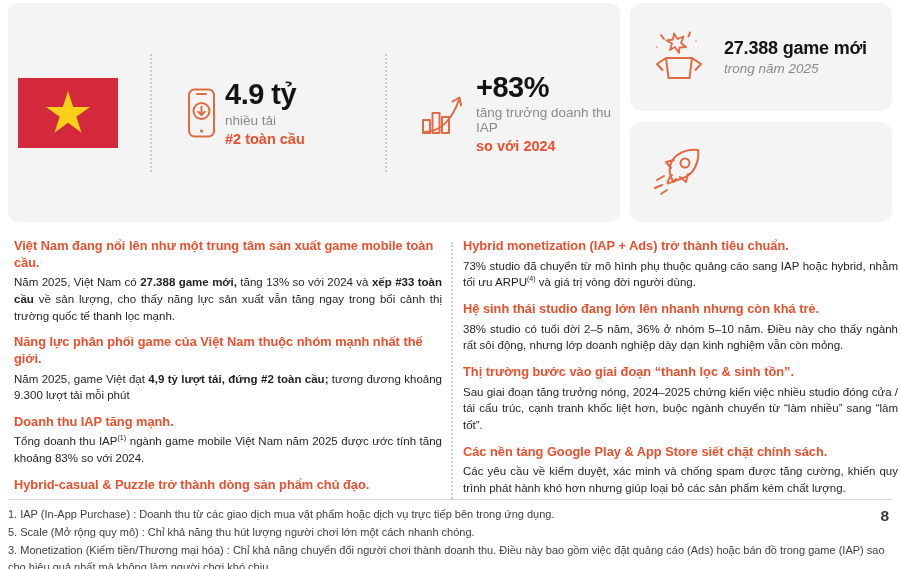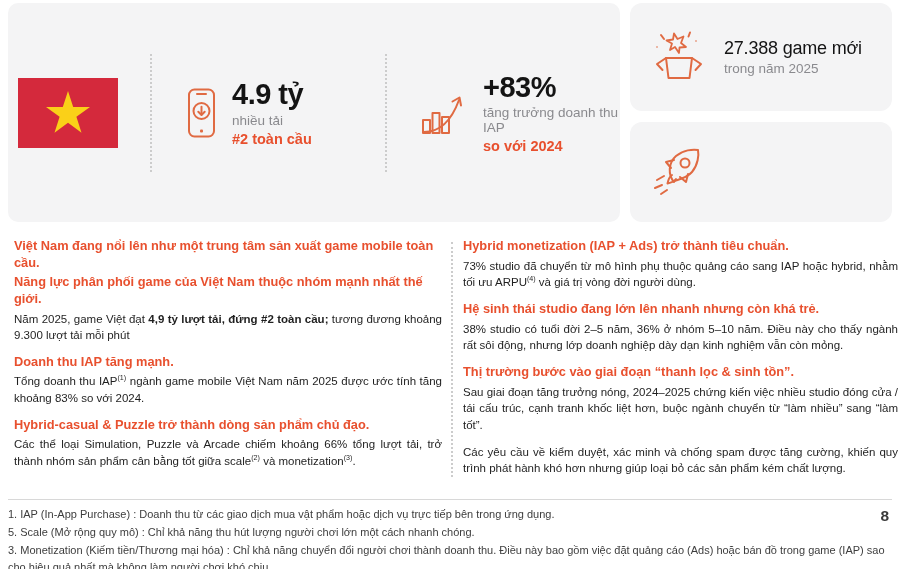--- a/index.html
+++ b/index.html
@@ -6,32 +6,32 @@
   html,body { width:900px; height:569px; background:#ffffff; overflow:hidden;
     font-family:"Liberation Sans", sans-serif; }
   body { position:relative; }
 
   
   .hero { position:absolute; left:8px; top:3px; width:884px; height:219px; display:flex; gap:10px; }
   .main-card { width:612px; background:#f4f4f5; border-radius:10px; display:flex; align-items:center; }
   .flag-wrap { width:142px; display:flex; justify-content:flex-start; padding-left:10px; }
   .flag { width:100px; height:70px; display:block; }
   .vdot { border-left:2px dotted #cccccc; height:118px; align-self:center; }
-  .stat { flex:1; display:flex; align-items:center; gap:15px; padding-left:34px; }
+  .stat { flex:1; display:flex; align-items:center; gap:8px; padding-left:34px; }
   .stat-icon { flex:0 0 auto; }
   .stat-value { font-size:29px; font-weight:bold; color:#141414; line-height:1.12; letter-spacing:-0.5px; }
   .stat-label { font-size:13.5px; color:#8a8a8e; margin-top:2px; }
   .stat-accent { font-size:14.5px; font-weight:bold; color:#e8502e; margin-top:3px; }
 
   .side { flex:1; display:flex; flex-direction:column; gap:11px; }
   .side-card { background:#f4f4f5; border-radius:12px; display:flex; align-items:center; gap:18px; padding-left:22px; }
   .side-card.c1 { height:108px; }
   .side-card.c2 { height:100px; }
-  .card-value { font-size:18px; font-weight:normal; color:#141414; letter-spacing:-0.2px; }
-  .card-label { font-size:13.5px; color:#8a8a8e; margin-top:2px; }
+  .card-value { font-size:18px; font-weight:bold; color:#141414; letter-spacing:-0.2px; }
+  .card-label { font-size:13.5px; color:#8a8a8e; margin-top:2px;font-style:italic; }
 
   
   .cols { position:absolute; left:14px; top:238px; width:884px; display:flex; }
   .col { }
   .col-left { width:428px; }
   .vdot2 { border-left:2px dotted #cccccc; margin:4px 10px 10px 9px; }
   .col-right { flex:1; }
   .sec-heading { color:#e8502e; font-weight:bold; font-size:12.8px; line-height:1.3; margin-bottom:3px; }
   .sec-body { font-size:11.5px; color:#1f1f1f; line-height:1.45; text-align:justify; margin-bottom:10px; }
   .sec-body b { font-weight:bold; }
@@ -123,35 +123,37 @@
         <line x1="3" y1="41" x2="10" y2="38"></line>
         <line x1="9" y1="47" x2="15" y2="43"></line>
       </svg>
     </div>
   </div>
 </div>
 
 <div class="cols">
   <div class="col col-left">
       <div class="sec-heading">Việt Nam đang nổi lên như một trung tâm sản xuất game mobile toàn cầu.</div>
+      <p class="sec-body"><span>Năm 2025, Việt Nam có </span><b>27.388 game mới,</b><span> tăng 13% so với 2024 và </span><b>xếp #33 toàn cầu</b><span> về sản lượng, cho thấy năng lực sản xuất vẫn tăng ngay trong bối cảnh thị trường quốc tế thanh lọc mạnh.</span></p>
       <div class="sec-heading">Năng lực phân phối game của Việt Nam thuộc nhóm mạnh nhất thế giới.</div>
       <p class="sec-body"><span>Năm 2025, game Việt đạt </span><b>4,9 tỷ lượt tải, đứng #2 toàn cầu;</b><span> tương đương khoảng 9.300 lượt tải mỗi phút</span></p>
       <div class="sec-heading">Doanh thu IAP tăng mạnh.</div>
       <p class="sec-body"><span>Tổng doanh thu IAP</span><sup>(1)</sup><span> ngành game mobile Việt Nam năm 2025 được ước tính tăng khoảng 83% so với 2024.</span></p>
       <div class="sec-heading">Hybrid-casual &amp; Puzzle trở thành dòng sản phẩm chủ đạo.</div>
       <p class="sec-body"><span>Các thể loại Simulation, Puzzle và Arcade chiếm khoảng 66% tổng lượt tải, trở thành nhóm sản phẩm cân bằng tốt giữa scale</span><sup>(2)</sup><span> và monetization</span><sup>(3)</sup><span>.</span></p>
     </div>
   <div class="vdot2"></div>
   <div class="col col-right">
       <div class="sec-heading">Hybrid monetization (IAP + Ads) trở thành tiêu chuẩn.</div>
       <p class="sec-body"><span>73% studio đã chuyển từ mô hình phụ thuộc quảng cáo sang IAP hoặc hybrid, nhằm tối ưu ARPU</span><sup>(4)</sup><span> và giá trị vòng đời người dùng.</span></p>
       <div class="sec-heading">Hệ sinh thái studio đang lớn lên nhanh nhưng còn khá trẻ.</div>
       <p class="sec-body"><span>38% studio có tuổi đời 2–5 năm, 36% ở nhóm 5–10 năm. Điều này cho thấy ngành rất sôi động, nhưng lớp doanh nghiệp dày dạn kinh nghiệm vẫn còn mỏng.</span></p>
       <div class="sec-heading">Thị trường bước vào giai đoạn “thanh lọc &amp; sinh tồn”.</div>
       <p class="sec-body"><span>Sau giai đoạn tăng trưởng nóng, 2024–2025 chứng kiến việc nhiều studio đóng cửa / tái cấu trúc, cạnh tranh khốc liệt hơn, buộc ngành chuyển từ “làm nhiều” sang “làm tốt”.</span></p>
+      <div class="sec-heading">Các nền tảng Google Play &amp; App Store siết chặt chính sách.</div>
       <p class="sec-body"><span>Các yêu cầu về kiểm duyệt, xác minh và chống spam được tăng cường, khiến quy trình phát hành khó hơn nhưng giúp loại bỏ các sản phẩm kém chất lượng.</span></p>
     </div>
 </div>
 
 <div class="footer">
   <div class="page-num">8</div>
   <div id="footnotes">
       <div class="footnote">1. IAP (In-App Purchase) : Doanh thu từ các giao dịch mua vật phẩm hoặc dịch vụ trực tiếp bên trong ứng dụng.</div>
       <div class="footnote">5. Scale (Mở rộng quy mô) : Chỉ khả năng thu hút lượng người chơi lớn một cách nhanh chóng.</div>
       <div class="footnote">3. Monetization (Kiếm tiền/Thương mại hóa) : Chỉ khả năng chuyển đổi người chơi thành doanh thu. Điều này bao gồm việc đặt quảng cáo (Ads) hoặc bán đồ trong game (IAP) sao cho hiệu quả nhất mà không làm người chơi khó chịu.</div>

